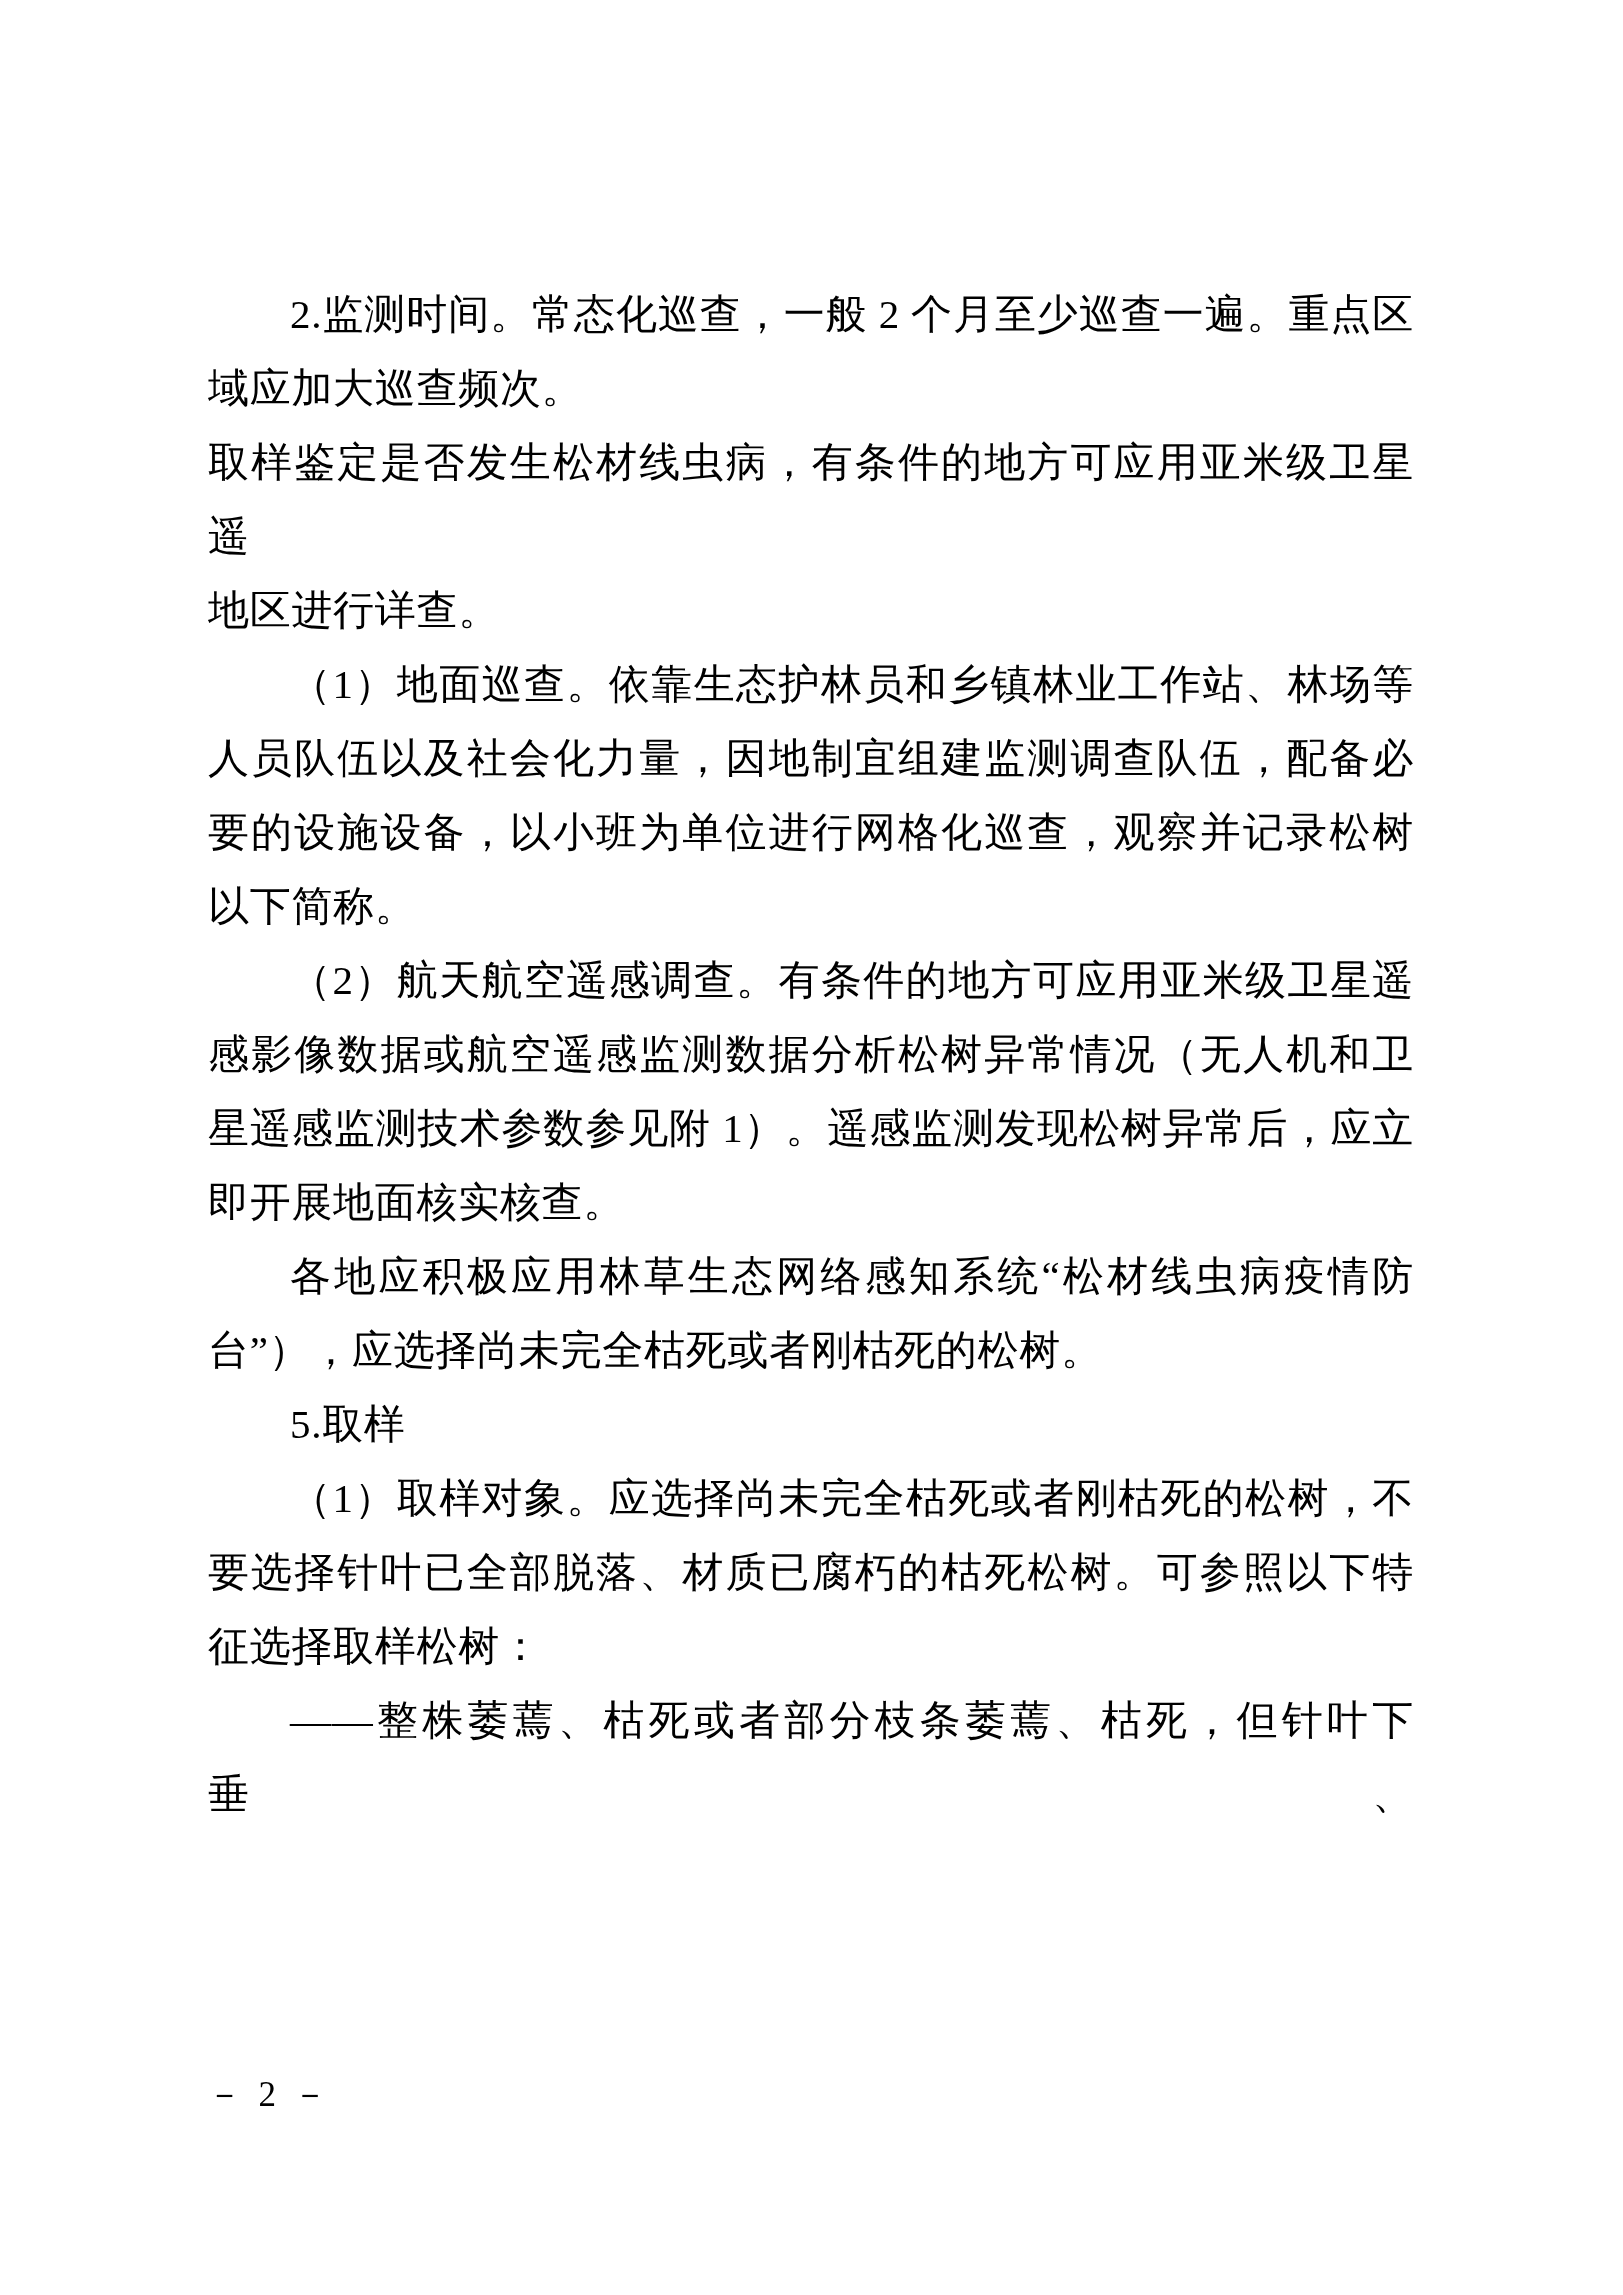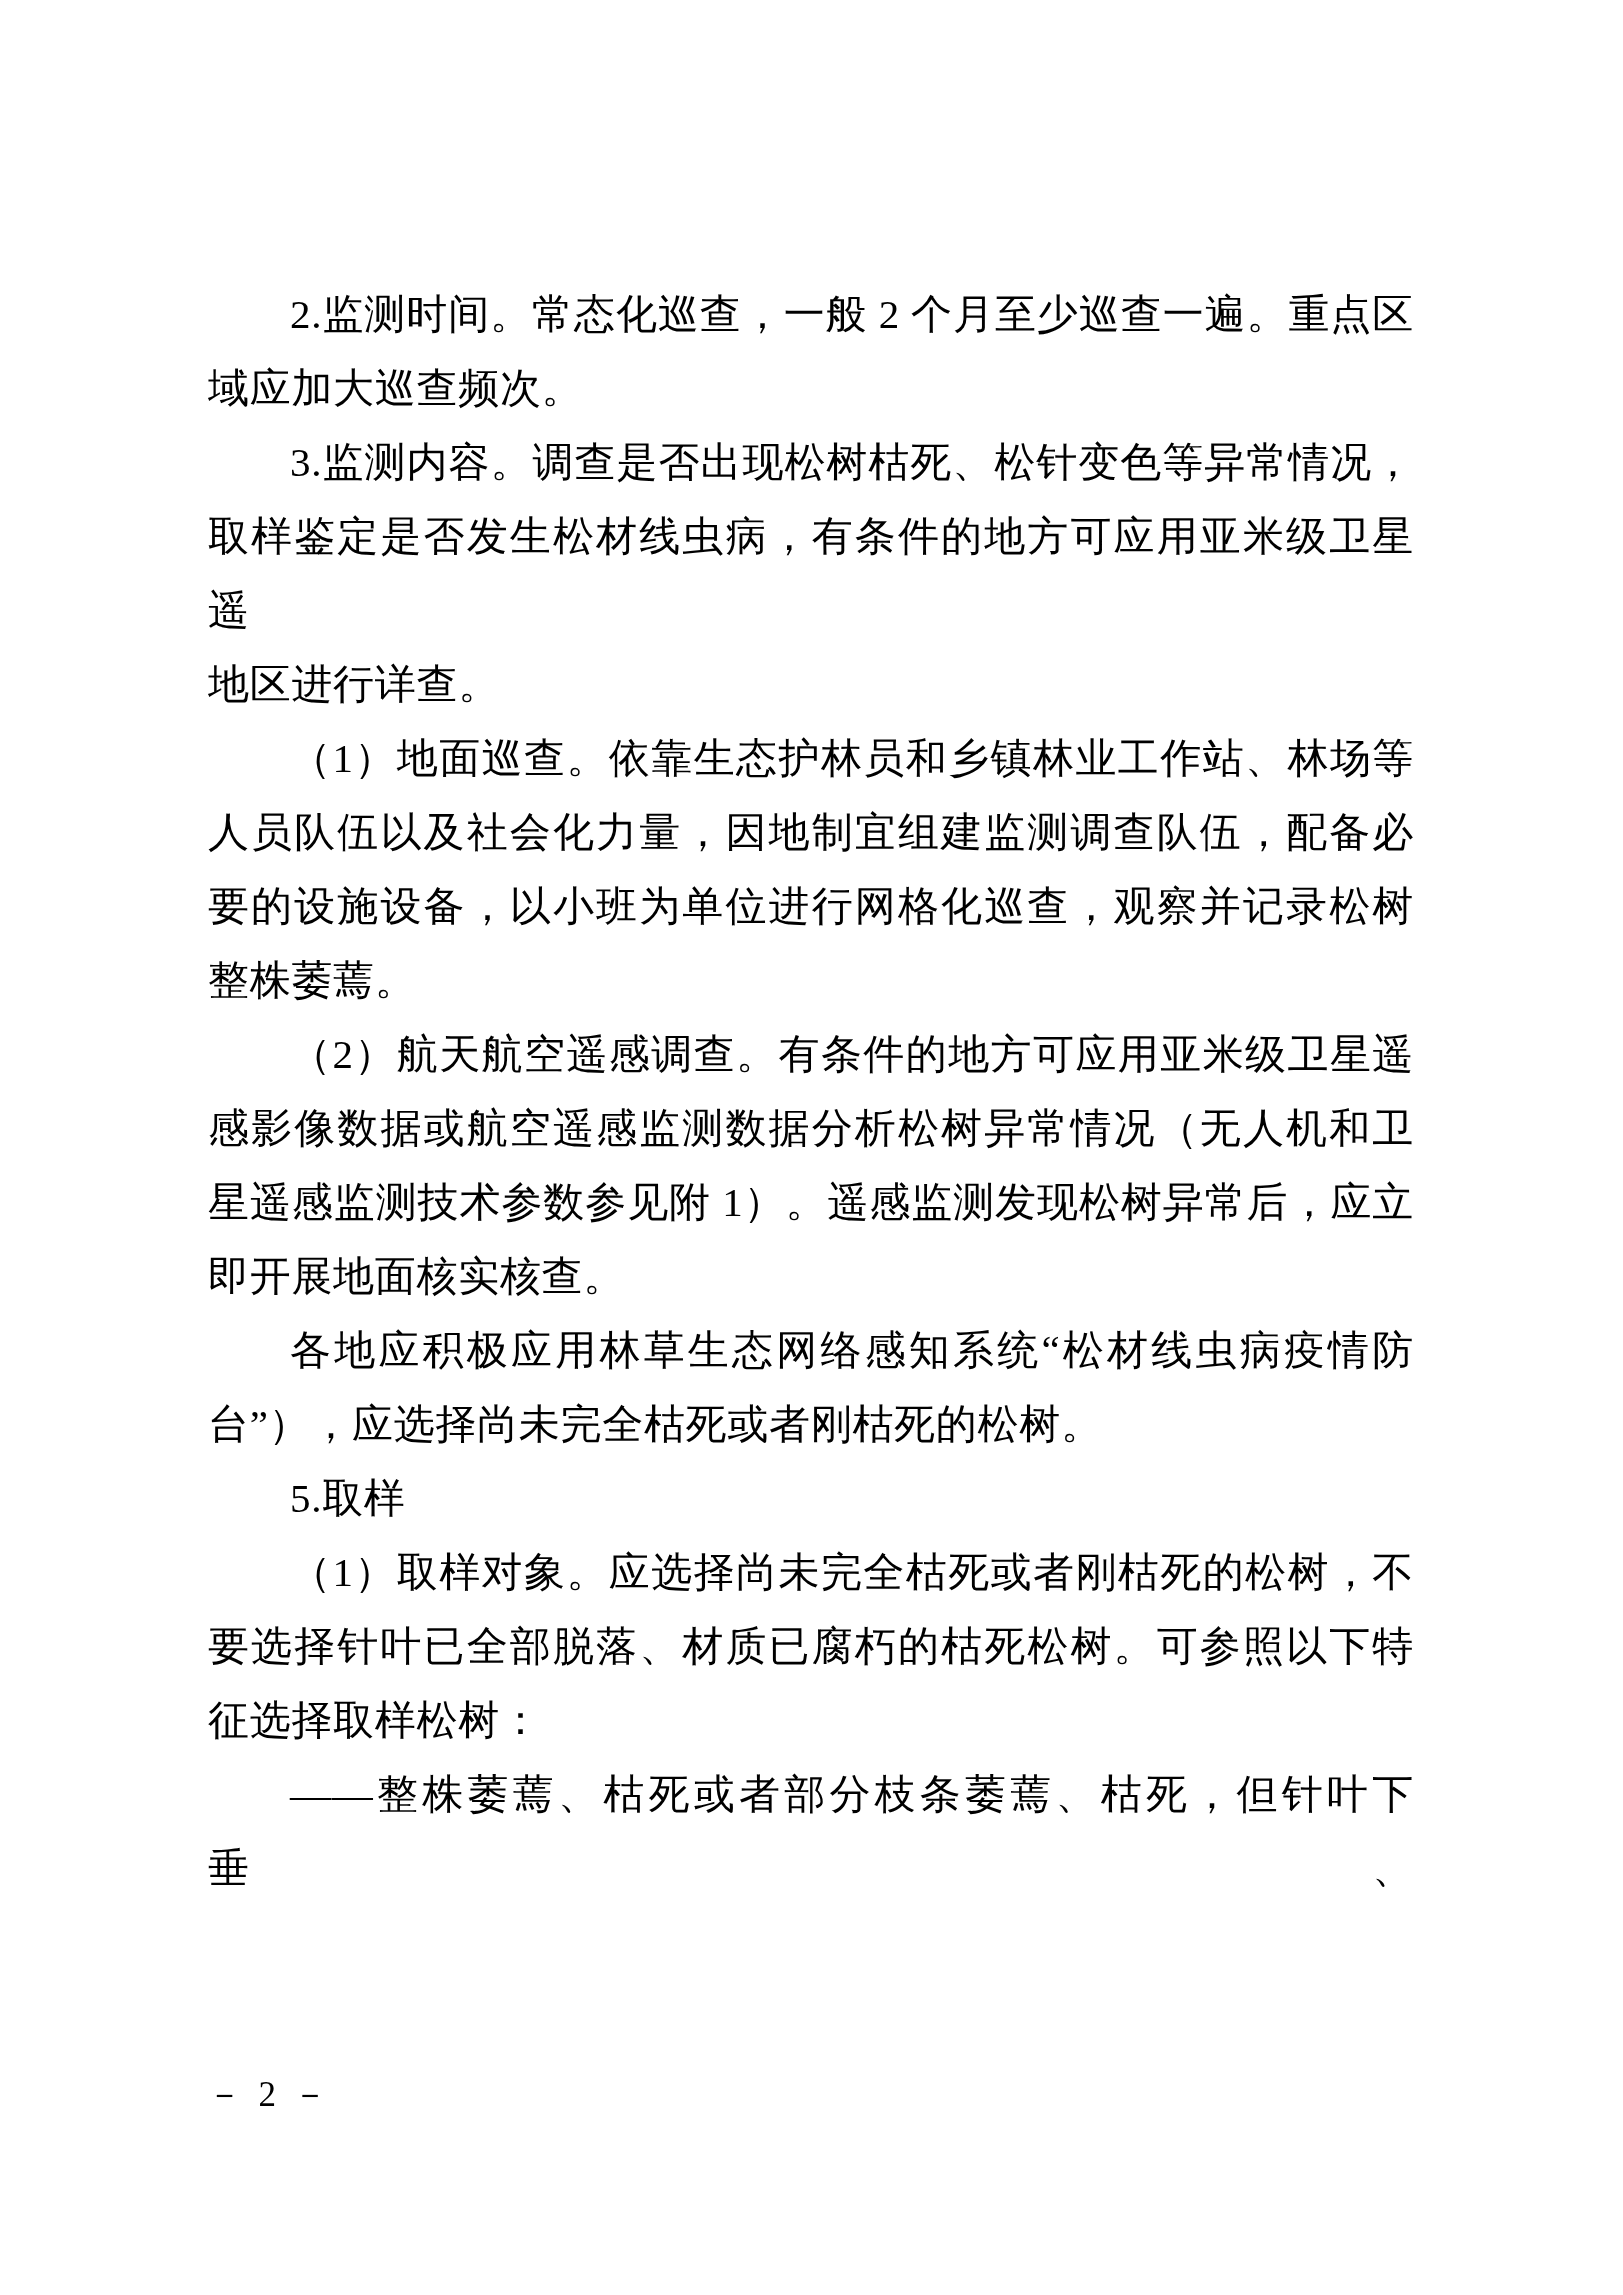--- a/index.html
+++ b/index.html
@@ -50,27 +50,26 @@
     letter-spacing: 3.9px;
   }
 </style>
 </head>
 <body>
 
 <div class="page">
   <div class="body-text">
     <div class="line indent full">2.监测时间。常态化巡查，一般 2 个月至少巡查一遍。重点区</div>
     <div class="line">域应加大巡查频次。</div>
-    <div class="line indent full">3.监测内容。调查是否出现松树枯死、松针变色等异常情况，</div>
     <div class="line full">取样鉴定是否发生松材线虫病，有条件的地方可应用亚米级卫星遥</div>
     <div class="line">地区进行详查。</div>
     <div class="line indent full">（1）地面巡查。依靠生态护林员和乡镇林业工作站、林场等</div>
     <div class="line full">人员队伍以及社会化力量，因地制宜组建监测调查队伍，配备必</div>
     <div class="line full">要的设施设备，以小班为单位进行网格化巡查，观察并记录松树</div>
-    <div class="line">整株萎蔫。</div>
+    <div class="line">以下简称。</div>
     <div class="line indent full">（2）航天航空遥感调查。有条件的地方可应用亚米级卫星遥</div>
     <div class="line full">感影像数据或航空遥感监测数据分析松树异常情况（无人机和卫</div>
     <div class="line full">星遥感监测技术参数参见附 1）。遥感监测发现松树异常后，应立</div>
     <div class="line">即开展地面核实核查。</div>
     <div class="line indent full">各地应积极应用林草生态网络感知系统“松材线虫病疫情防</div>
     <div class="line">台”），应选择尚未完全枯死或者刚枯死的松树。</div>
     <div class="line indent">5.取样</div>
     <div class="line indent full">（1）取样对象。应选择尚未完全枯死或者刚枯死的松树，不</div>
     <div class="line full">要选择针叶已全部脱落、材质已腐朽的枯死松树。可参照以下特</div>
     <div class="line">征选择取样松树：</div>

